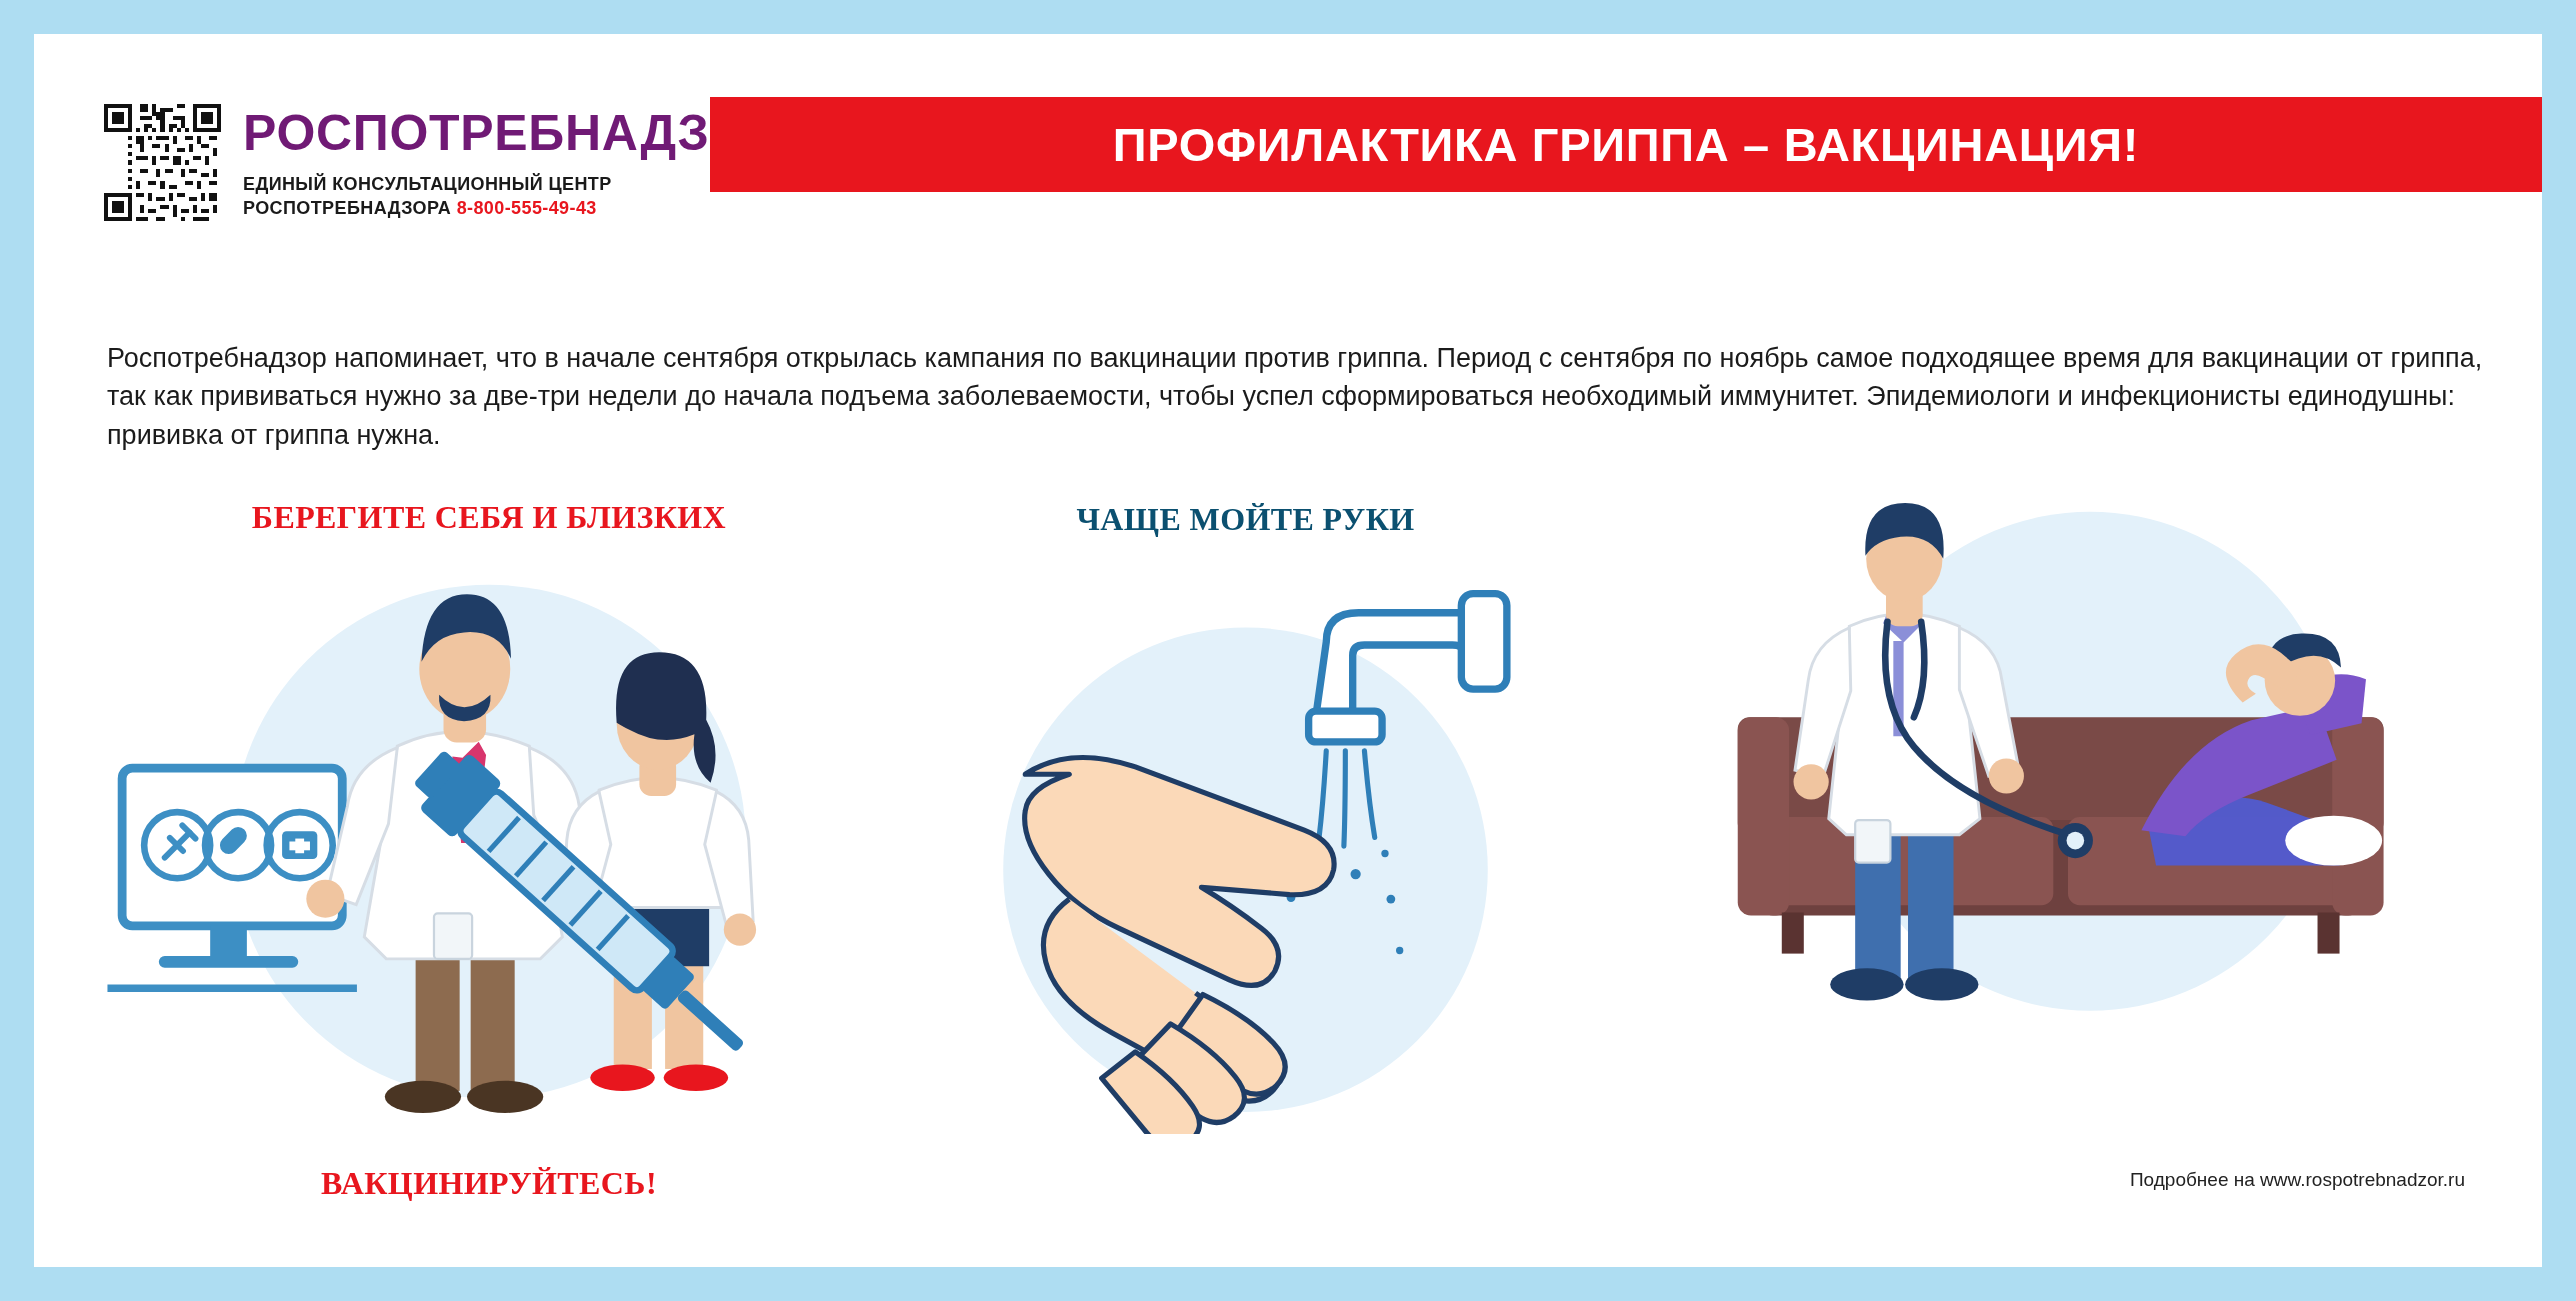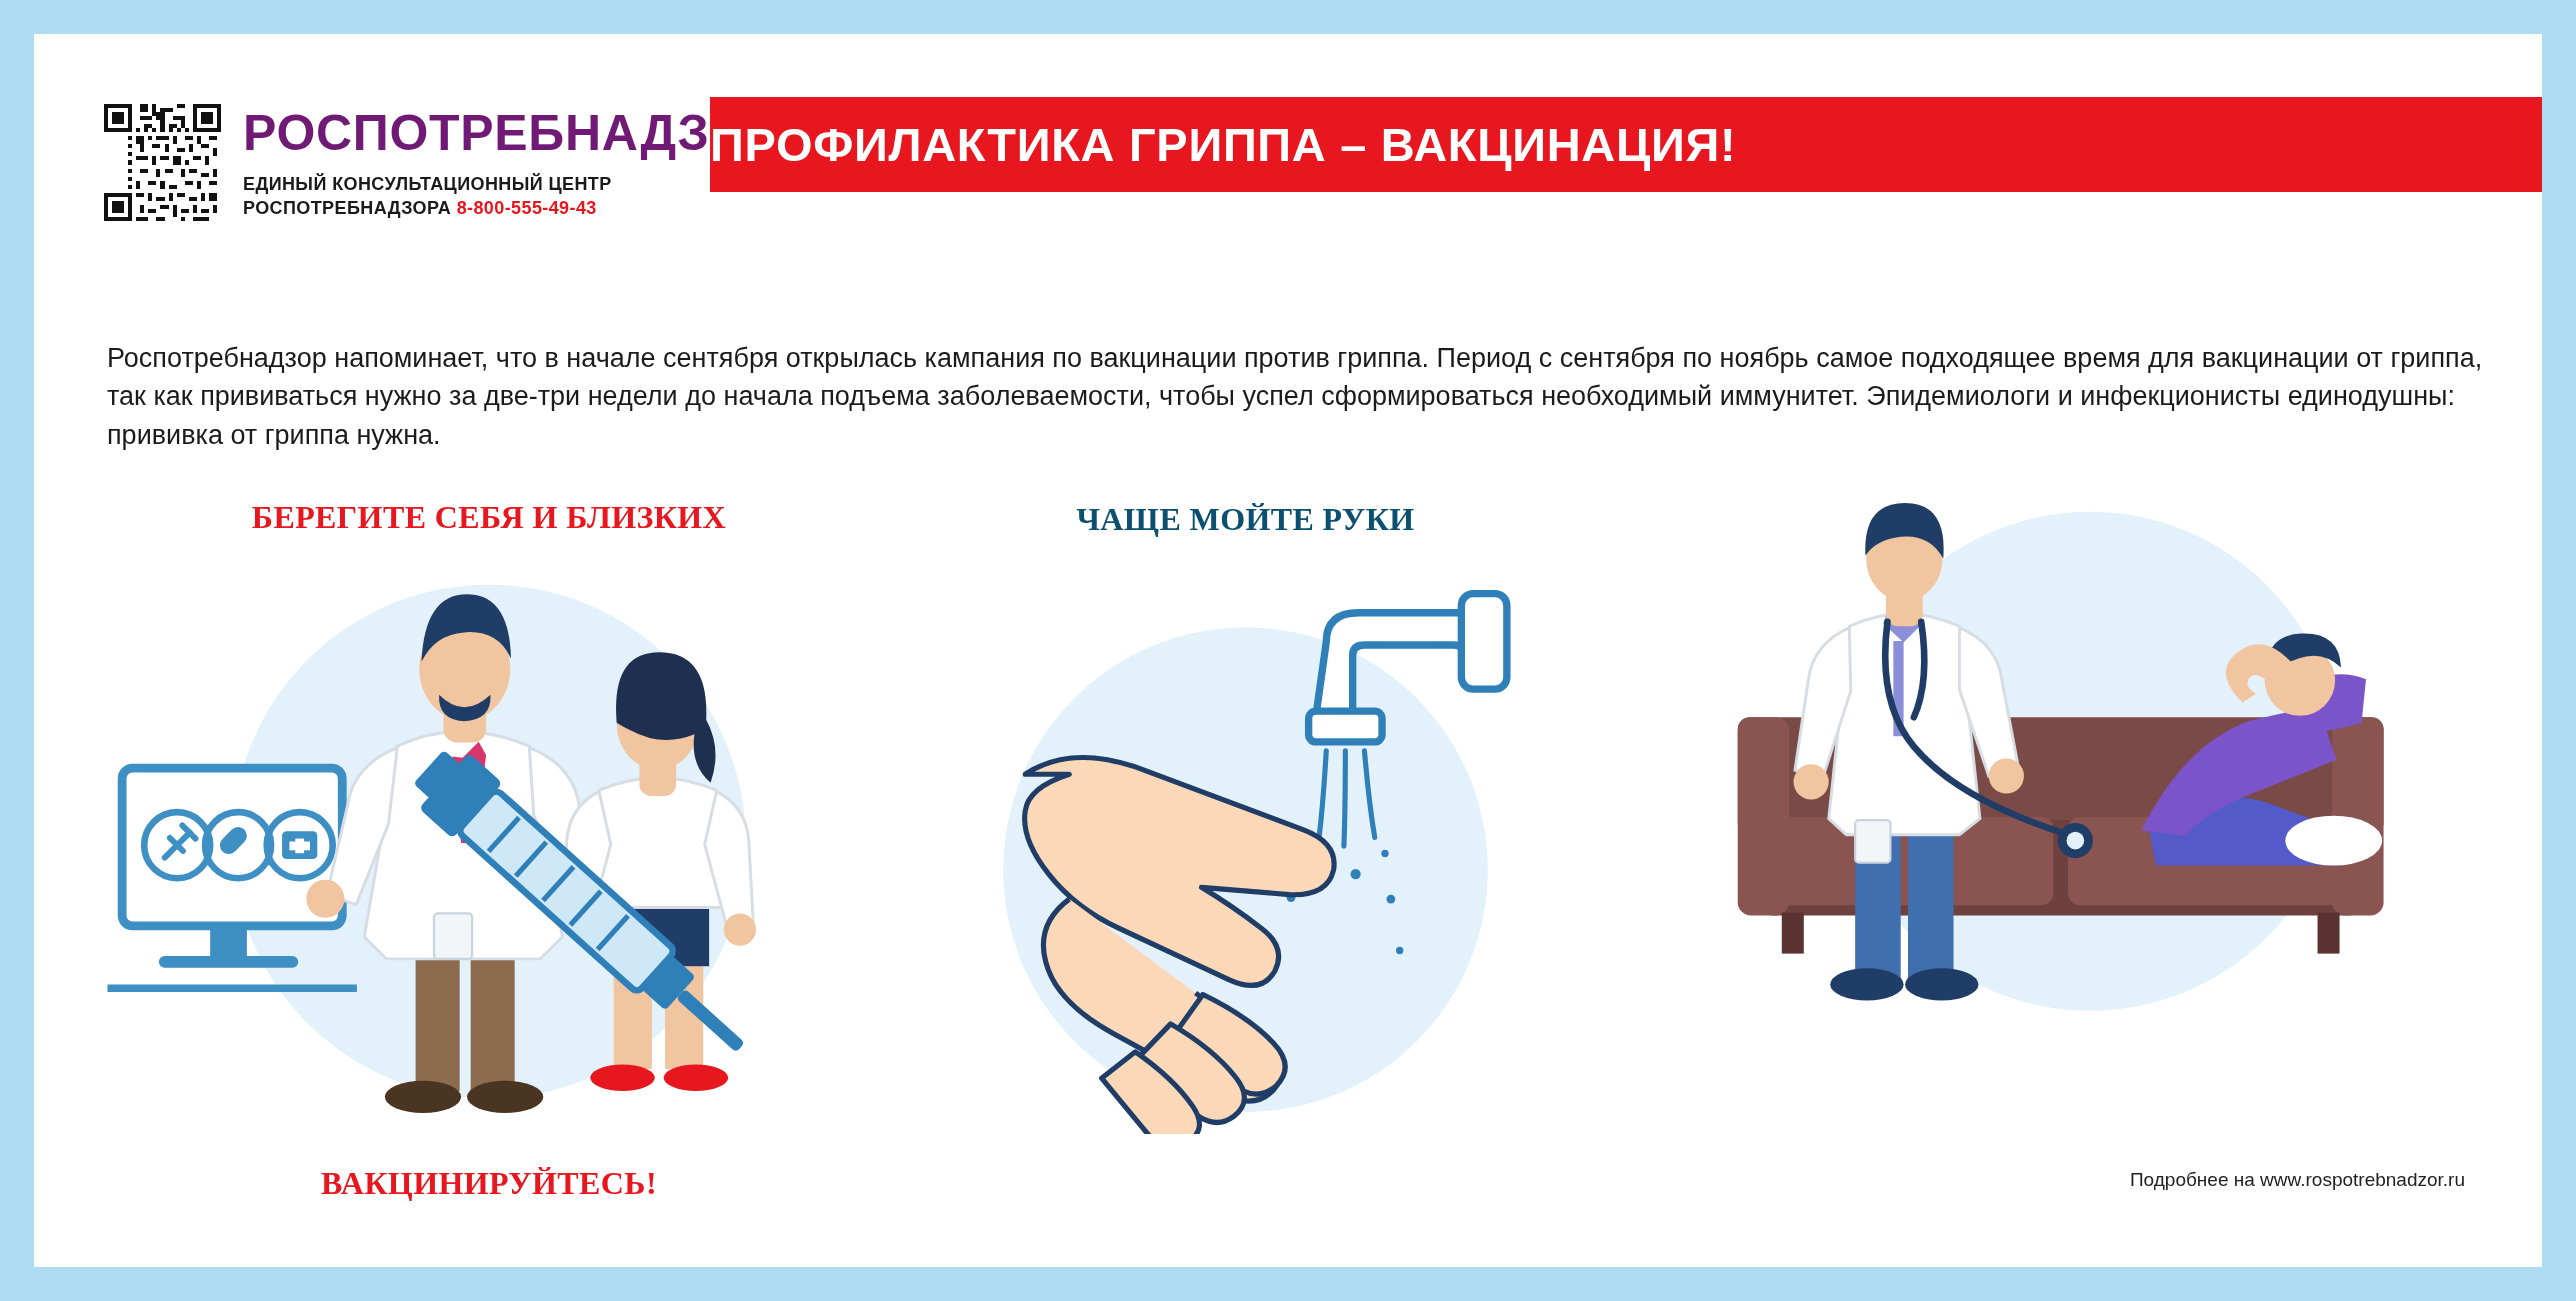--- a/index.html
+++ b/index.html
@@ -76,21 +76,21 @@
 
   .title-bar {
     position: absolute;
     left: 676px;
     top: 63px;
     right: 0;
     height: 95px;
     background: #e8161e;
     display: flex;
     align-items: center;
-    justify-content: flex-start;
+    justify-content: center;
   }
   .title-bar h1 {
     margin: 0;
     color: #ffffff;
     font-size: 47px;
     font-weight: bold;
     letter-spacing: 0.7px;
     text-align: center;
     font-family: "Liberation Sans", sans-serif;
   }

